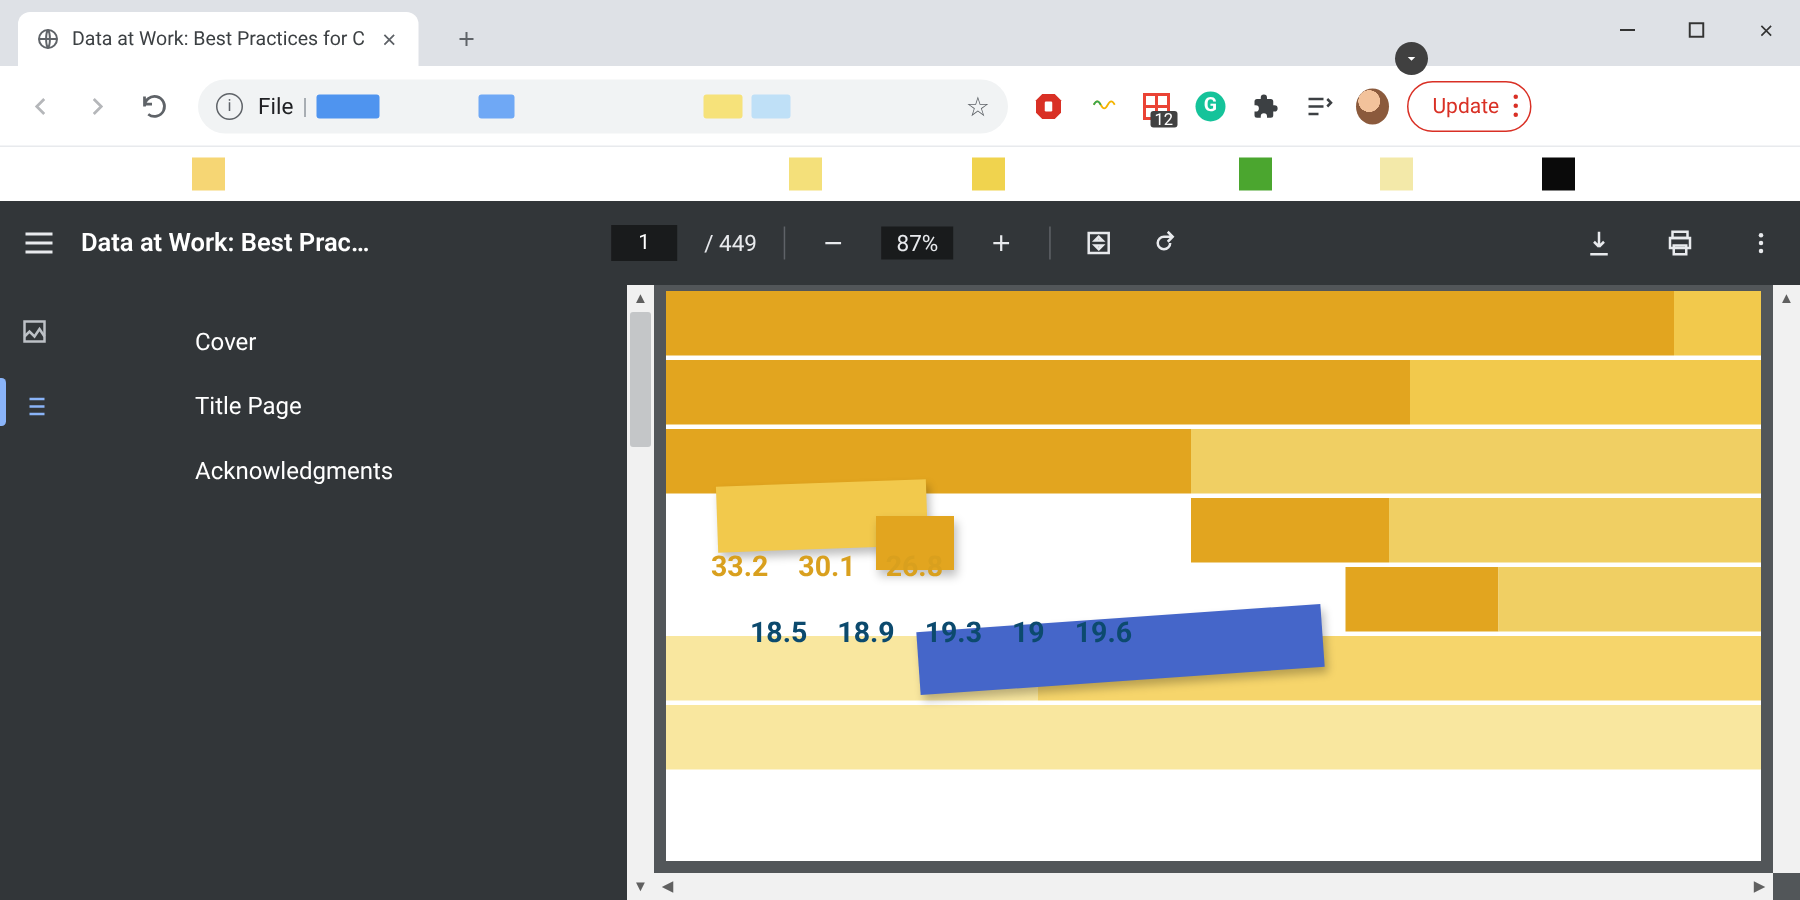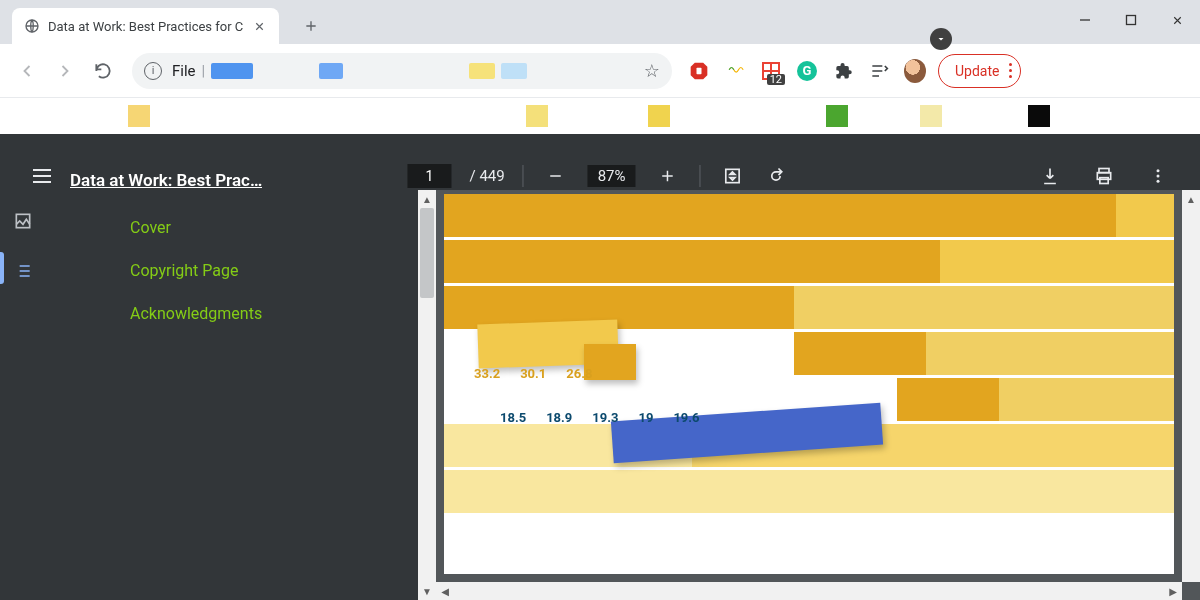--- a/index.html
+++ b/index.html
@@ -32,55 +32,55 @@
 .badge-num { position:absolute; bottom:-3px; right:-3px; background:#414141; color:#fff; font-size:11px; padding:0 3px; border-radius:2px; line-height:11px; }
 .update-pill { border:1.5px solid #d93025; color:#d93025; border-radius:18px; height:34px; display:flex; align-items:center; padding: 0 8px 0 16px; font-size:14px; margin-left:8px; cursor:pointer; gap:10px; }
 .update-pill .dots { display:flex; flex-direction:column; gap:3px; }
 .update-pill .dots span { width:3px; height:3px; background:#d93025; border-radius:50%; }
 
 
 .bookmarks { height: 36px; background:#fff; display:flex; align-items:center; padding:0 14px; gap: 14px; }
 .bm { width:22px; height:22px; }
 
 
-.pdfbar { height: 56px; background:#323639; display:flex; align-items:flex-end; color:#fff; padding:0 28px; gap: 14px; text-decoration: underline; }
+.pdfbar { height: 56px; background:#323639; display:flex; align-items:center; color:#fff; padding:0 12px; gap: 14px; }
 .hamburger { width:28px; cursor:pointer; display:flex; flex-direction:column; gap:4px; align-items:center; justify-content:center; height:28px;}
 .hamburger span { display:block; width:18px; height:2px; background:#e8eaed; }
 .pdf-title { font-size:17px; font-weight:600; max-width:260px; white-space:nowrap; overflow:hidden; text-overflow:ellipsis; }
 .pdf-center { position:absolute; left:50%; transform:translateX(-50%); display:flex; align-items:center; gap:18px; color:#e8eaed; }
 .pagebox { background:#191b1c; width:44px; height:24px; text-align:center; font-size:14px; line-height:24px; color:#fff; }
 .pagelbl, .zbox { font-size:15px; }
 .zbox { background:#191b1c; padding:2px 10px; }
 .iconbtn { cursor:pointer; display:flex; align-items:center; justify-content:center; width:28px; height:28px; }
 .divider { width:1px; height:22px; background:#5f6368; }
 .right-tools { margin-left:auto; display:flex; align-items:center; gap:26px; }
 
 
 .pdfbody { display:flex; height: calc(600px - 44px - 54px - 36px - 56px); background:#525659; position:relative; }
 .sidetabs { width:46px; background:#323639; display:flex; flex-direction:column; align-items:center; padding-top:20px; gap:28px; position:relative;}
 .sidetabs .stab { width:22px; height:22px; color:#bdc1c6; cursor:pointer; display:flex; align-items:center; justify-content:center;}
 .sidetabs .active-ind { position:absolute; left:0; top:62px; width:4px; height:32px; background:#8ab4f8; border-radius:0 3px 3px 0;}
-.outline { width:372px; background:#323639; color:#84cc16; padding: 16px 8px 16px 24px; overflow:hidden; display:flex; flex-direction:column;}
+.outline { width:372px; background:#323639; color:#ffffff; padding: 16px 8px 16px 24px; overflow:hidden; display:flex; flex-direction:column;}
 .outline-items { flex:1; }
 .outline .oi { font-size:16px; padding: 12px 8px 12px 60px; cursor:pointer; }
 .scroll-vert { width:18px; background:#f1f1f1; position:relative; }
 .scroll-vert .thumb { position:absolute; left:2px; right:2px; background:#c4c6c8; border-radius:2px; }
 .scroll-vert .arrow { position:absolute; left:0; right:0; height:18px; display:flex; align-items:center; justify-content:center; color:#606060; font-size:10px;}
 .page-wrap { flex:1; background:#525659; position:relative; overflow:hidden; }
 .page-scroll-v { position:absolute; right:0; top:0; bottom:18px; width:18px; background:#f1f1f1; }
 .page-scroll-h { position:absolute; left:0; right:18px; bottom:0; height:18px; background:#f1f1f1; }
 .page-scroll-h .arrow { position:absolute; top:0; bottom:0; width:18px; display:flex; align-items:center; justify-content:center; font-size:10px; color:#606060;}
 .page { position:absolute; left:8px; right:26px; top:4px; bottom:26px; background:#fff; overflow:hidden; }
 
 
 .stripes { position:absolute; left:0; right:0; top:0; }
 .stripe { height:46px; display:flex; border-bottom:3px solid #fff; }
 .stripe div { height:100%; }
 .peel { position:absolute; box-shadow: 2px 4px 6px rgba(0,0,0,.25); }
-.nums { position:absolute; font-size:13px; font-weight:700; display:flex; gap:20px; }
+.nums { position:absolute; font-size:19px; font-weight:700; display:flex; gap:20px; }
 </style>
 </head>
 <body>
 
 <div class="tabstrip">
   <div class="tab">
     <span class="favicon">
       <svg viewBox="0 0 24 24" width="16" height="16" fill="none" stroke="currentColor" stroke-width="2">
           <circle cx="12" cy="12" r="9"></circle>
           <path d="M3 12h18M12 3c2.5 3 2.5 15 0 18M12 3c-2.5 3-2.5 15 0 18"></path>
@@ -285,21 +285,21 @@
     <div class="stab" style="color:#8ab4f8">
         <svg viewBox="0 0 24 24" width="20" height="20" fill="none" stroke="currentColor" stroke-width="2">
           <path d="M8 6h12M8 12h12M8 18h12M4 6h.01M4 12h.01M4 18h.01"></path>
         </svg>
       </div>
   </div>
 
   <div class="outline">
     <div class="outline-items" id="outline-items">
         <div class="oi">Cover</div>
-        <div class="oi">Copyright Page</div>
+        <div class="oi">Title Page</div>
         <div class="oi">Acknowledgments</div>
       </div>
   </div>
 
   <div class="scroll-vert">
     <div class="arrow" style="top:0">▲</div>
     <div class="thumb" style="top:18px;height:90px"></div>
     <div class="arrow" style="bottom:0">▼</div>
   </div>
 

